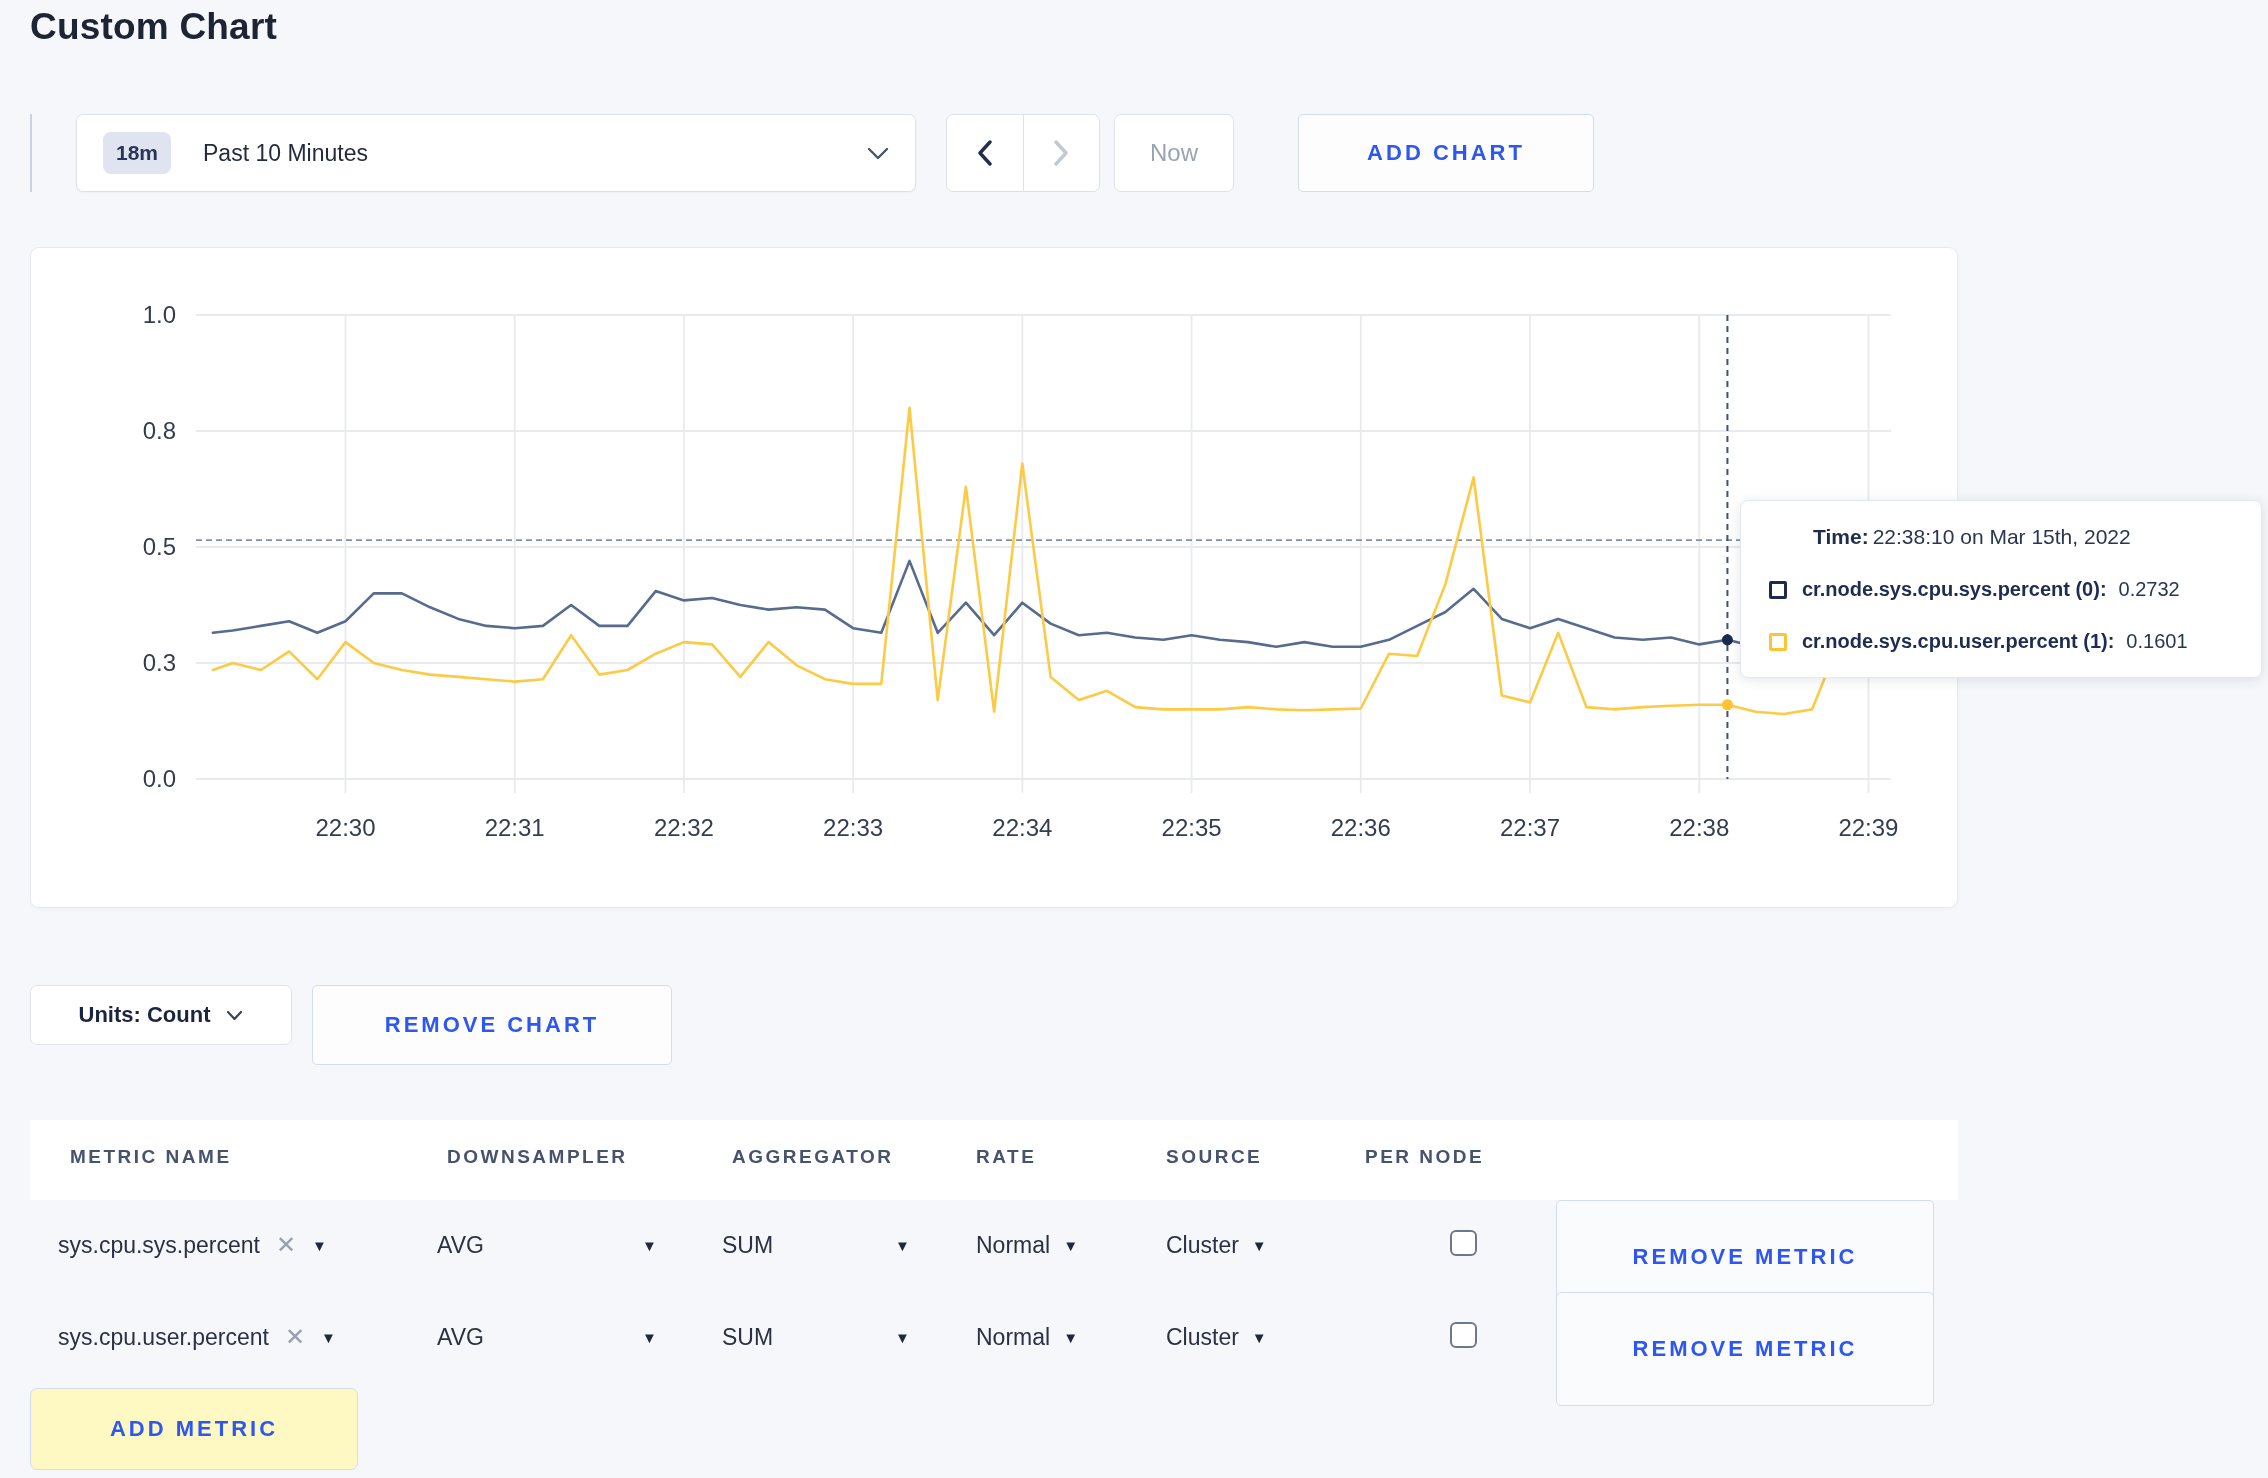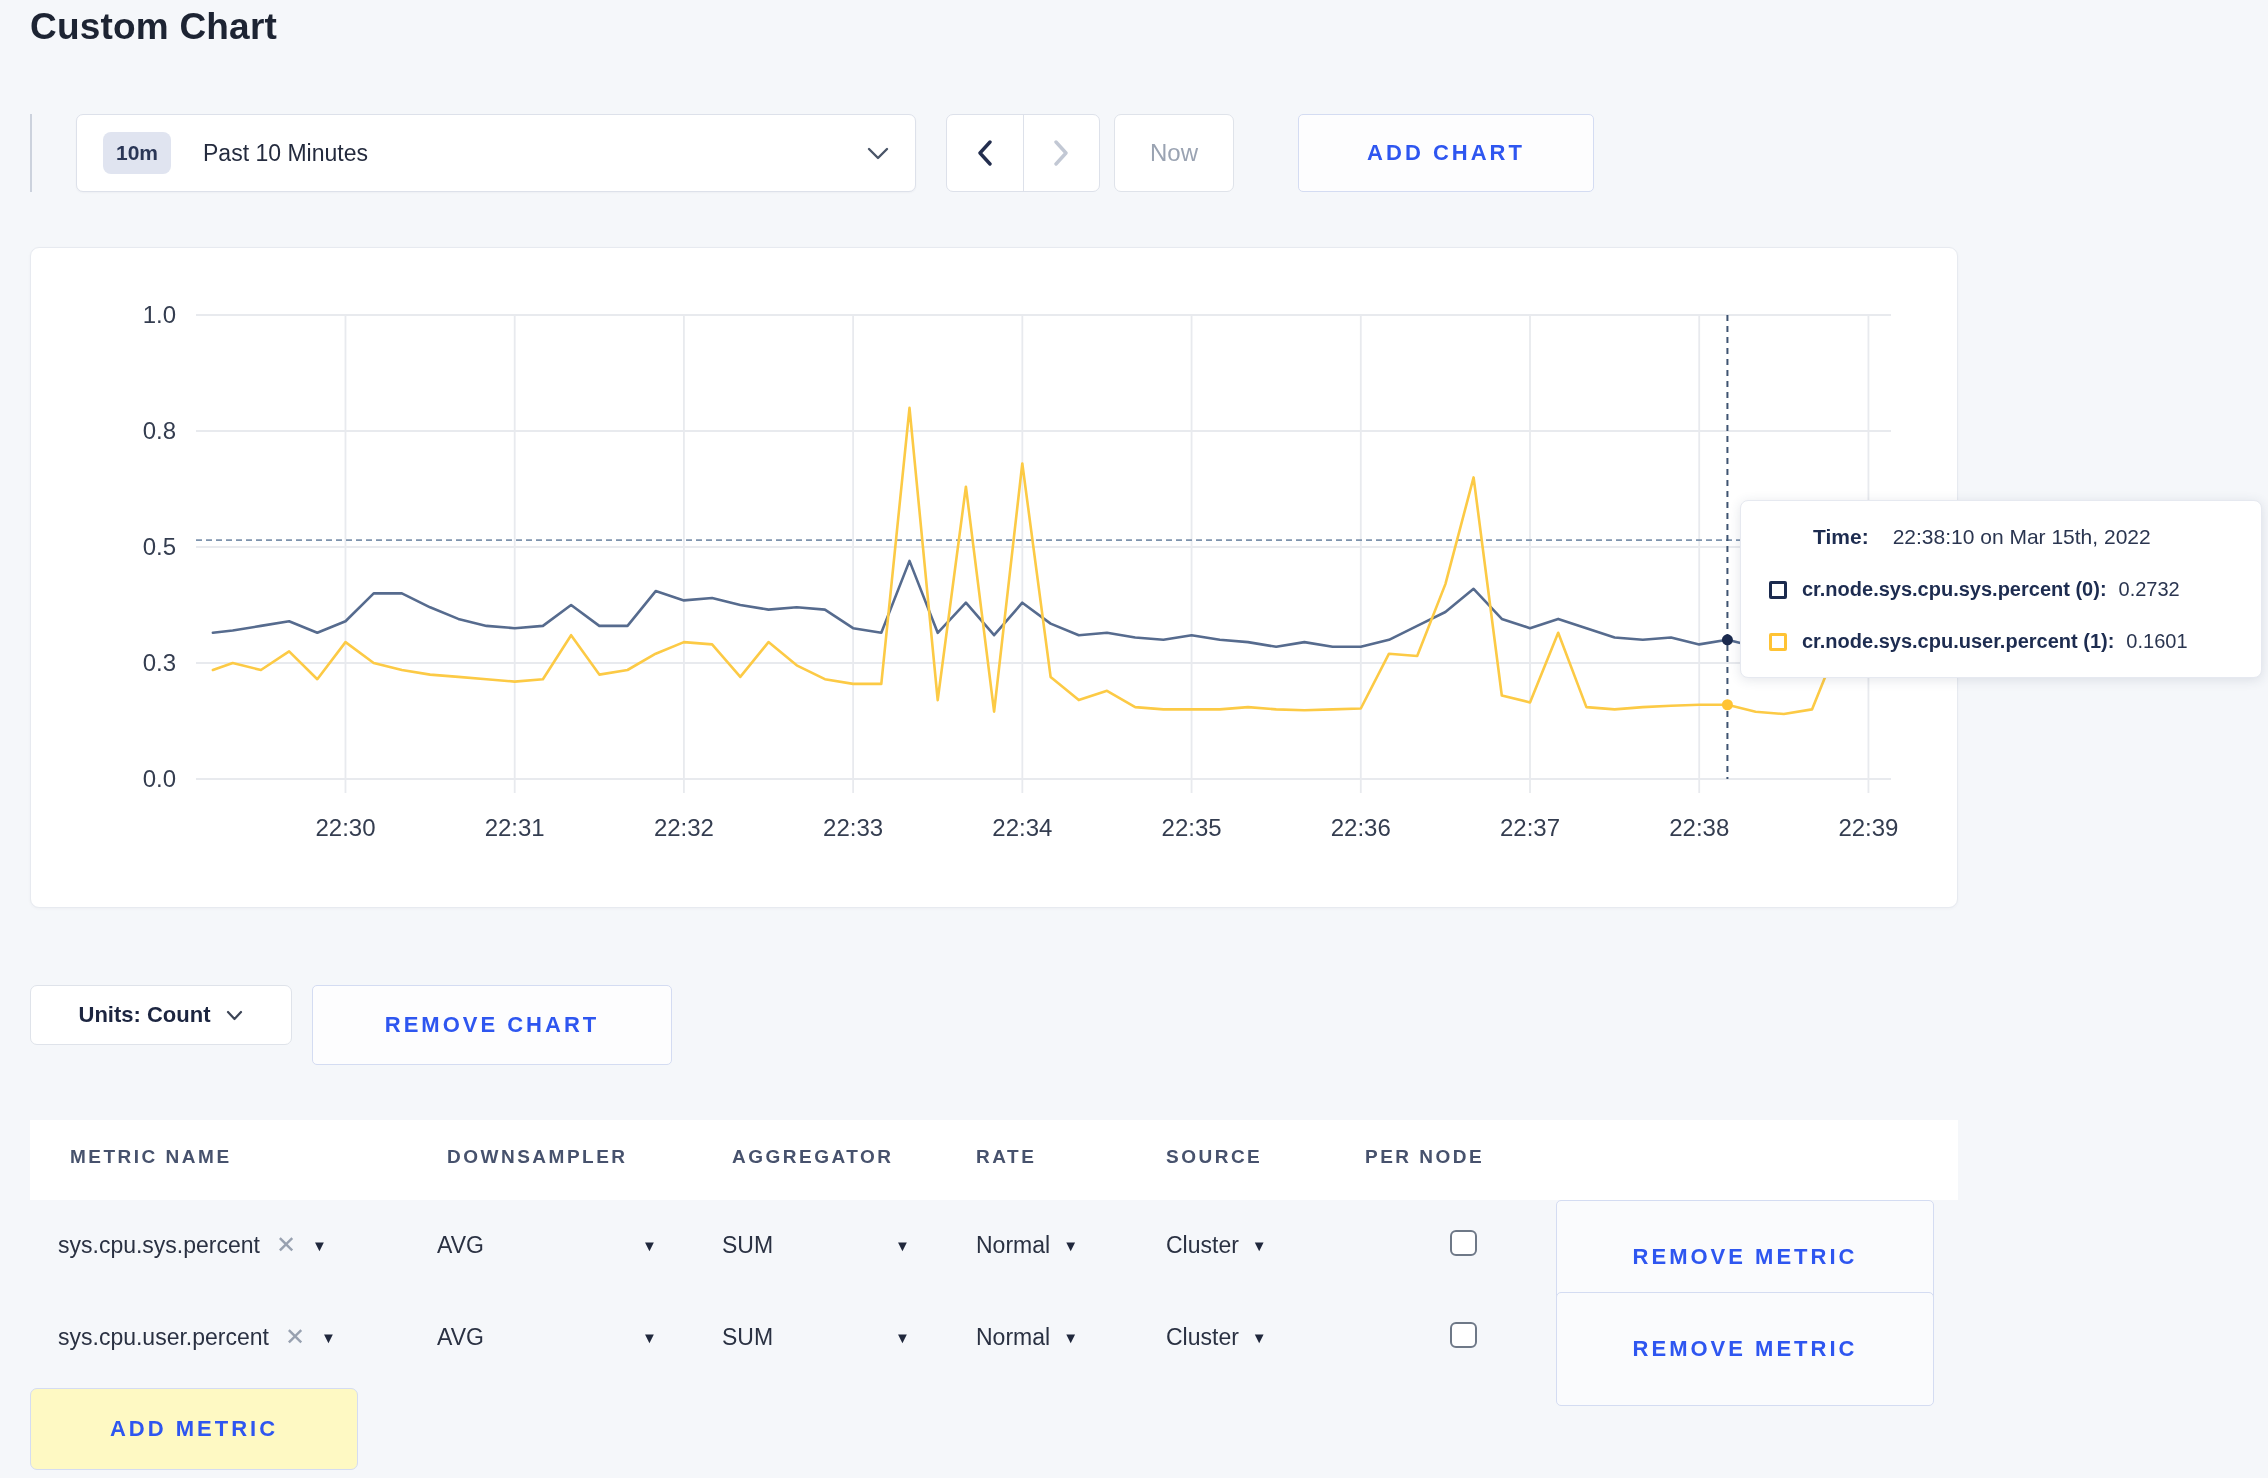--- a/index.html
+++ b/index.html
@@ -69,21 +69,21 @@
 
   
   #chart-tooltip {
     left:1740px; top:500px; width:522px; height:178px;
     background:#ffffff; border:1px solid #e6e9f0; border-radius:8px;
     box-shadow:0 2px 12px rgba(50,60,90,.13);
     z-index:10; padding:24px 28px; display:flex; flex-direction:column; justify-content:space-between;
   }
   .tt-row { display:flex; align-items:center; }
   #tooltip-time-row { margin-left:44px; }
-  .tt-time-label { font-weight:700; color:#1d2c50; font-size:21px; margin-right:24px;text-align:center; }
+  .tt-time-label { font-weight:700; color:#1d2c50; font-size:21px; margin-right:4px;text-align:center; }
   .tt-time-value { color:#2a3550; font-size:21px; }
   .tt-swatch { width:18px; height:18px; border:3.5px solid #000; border-radius:2px; background:#fff; margin-right:15px; flex:0 0 auto; }
   .tt-label { font-weight:700; color:#1d2c50; font-size:20px; }
   .tt-value { color:#2a3550; font-size:20px; margin-left:12px; }
 
   
   #units-select {
     left:30px; top:985px; width:262px; height:60px;
     background:#fff; border:1px solid #dfe3ea; border-radius:7px;
     display:flex; align-items:center; justify-content:center; gap:16px; cursor:pointer;
@@ -116,21 +116,21 @@
   #add-metric-button { left:30px; top:1388px; width:328px; height:82px; background:#fef9c3; border-radius:7px; }
 </style>
 </head>
 <body>
 
 <div class="abs" id="page-title">Custom Chart</div>
 
 <div class="abs" id="toolbar-rule"></div>
 
 <div class="abs" id="time-range-select">
-  <span id="time-range-badge">10m</span>
+  <span id="time-range-badge">18m</span>
   <span id="time-range-label">Past 10 Minutes</span>
   <span>
     <svg class="chev-svg" width="22" height="13" viewBox="0 0 22 13">
         <polyline points="2,2 11,11 20,2" fill="none" stroke="#4a5568" stroke-width="2.4" stroke-linecap="round" stroke-linejoin="round"></polyline>
       </svg>
   </span>
 </div>
 
 <div class="abs" id="nav-group">
   <div id="prev-button">

